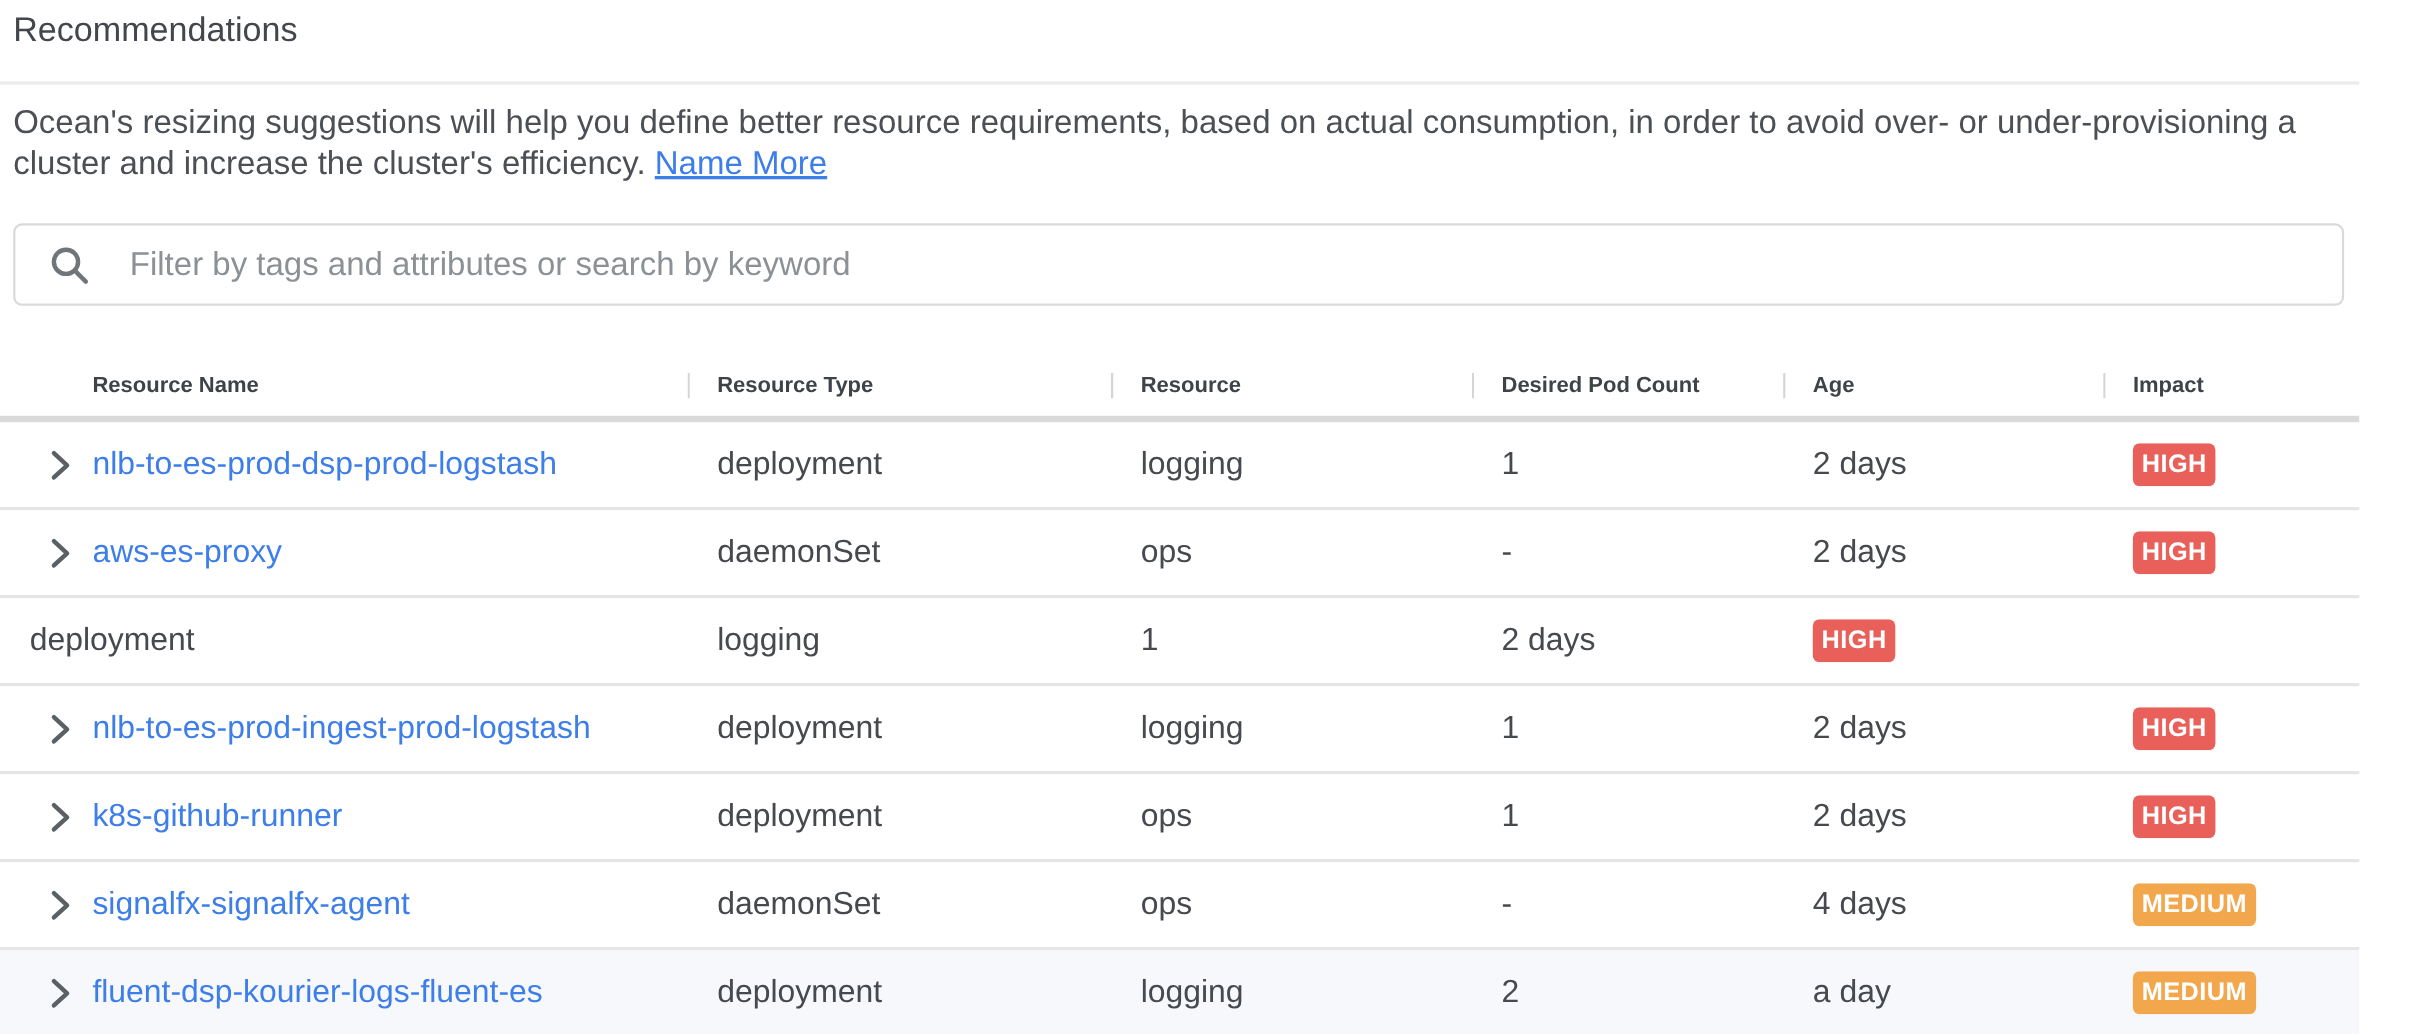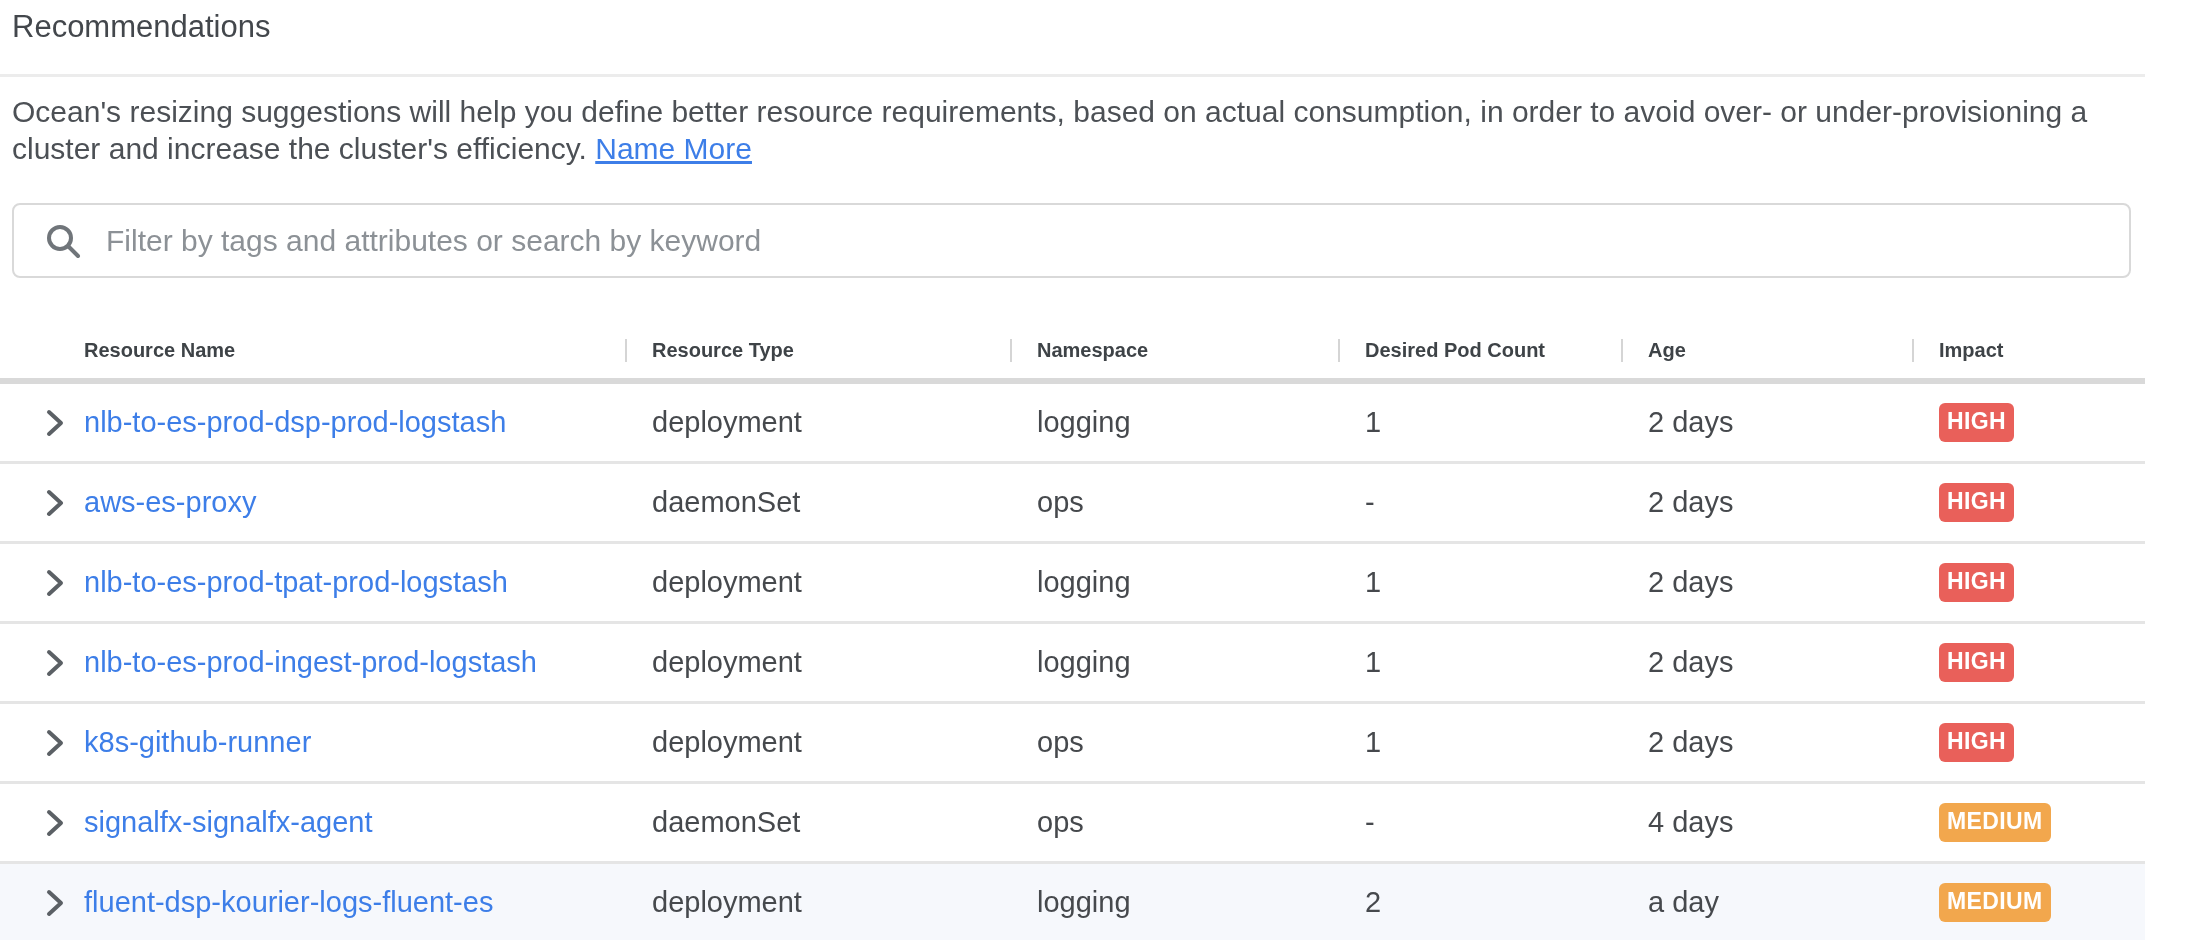--- a/index.html
+++ b/index.html
@@ -35,20 +35,21 @@
     display: flex; align-items: center;
     padding: 0 24px 0 30px;
     background: #fff;
   }
   .search-icon { flex: 0 0 auto; margin-right: 22px; display: block; }
   .search-input {
     flex: 1 1 auto; border: none; outline: none;
     font-family: "Liberation Sans", sans-serif;
     font-size: 30px; color: #a16207;
     background: transparent;
+    margin-left: 12px;
   }
   .search-input::placeholder { color: #8c9196; opacity: 1; }
 
   .table { margin-top: 44px; width: 100%; }
   .thead, .row {
     display: grid;
     grid-template-columns: 625px 385px 328px 283px 291px 300px;
     align-items: center;
   }
   .thead {
@@ -108,21 +109,21 @@
       <line x1="24.5" y1="24.5" x2="34" y2="34" stroke="#70757a" stroke-width="4" stroke-linecap="round"></line>
     </svg>
     <input class="search-input" type="text" placeholder="Filter by tags and attributes or search by keyword" style="">
   </div>
 
   <div class="table">
 
     <div class="thead">
       <div class="th">Resource Name</div>
       <div class="th">Resource Type</div>
-      <div class="th">Namespace</div>
+      <div class="th">Resource</div>
       <div class="th">Desired Pod Count</div>
       <div class="th">Age</div>
       <div class="th">Impact</div>
     </div>
 
     <div class="row">
       <div class="cell cell-name">
         <button class="chevron-btn">
           <svg width="21" height="30" viewBox="0 0 21 30" fill="none">
               <polyline points="5,4 17,15 5,26" stroke="#5b6065" stroke-width="4" stroke-linecap="round" stroke-linejoin="round" fill="none"></polyline>
@@ -151,28 +152,20 @@
       <div class="cell">daemonSet</div>
       <div class="cell">ops</div>
       <div class="cell">-</div>
       <div class="cell">2 days</div>
       <div class="cell">
         <span class="badge" data-level="HIGH">HIGH</span>
       </div>
     </div>
 
     <div class="row">
-      <div class="cell cell-name">
-        <button class="chevron-btn">
-          <svg width="21" height="30" viewBox="0 0 21 30" fill="none">
-              <polyline points="5,4 17,15 5,26" stroke="#5b6065" stroke-width="4" stroke-linecap="round" stroke-linejoin="round" fill="none"></polyline>
-            </svg>
-        </button>
-        <a class="resource-link" href="#">nlb-to-es-prod-tpat-prod-logstash</a>
-      </div>
       <div class="cell">deployment</div>
       <div class="cell">logging</div>
       <div class="cell">1</div>
       <div class="cell">2 days</div>
       <div class="cell">
         <span class="badge" data-level="HIGH">HIGH</span>
       </div>
     </div>
 
     <div class="row">

